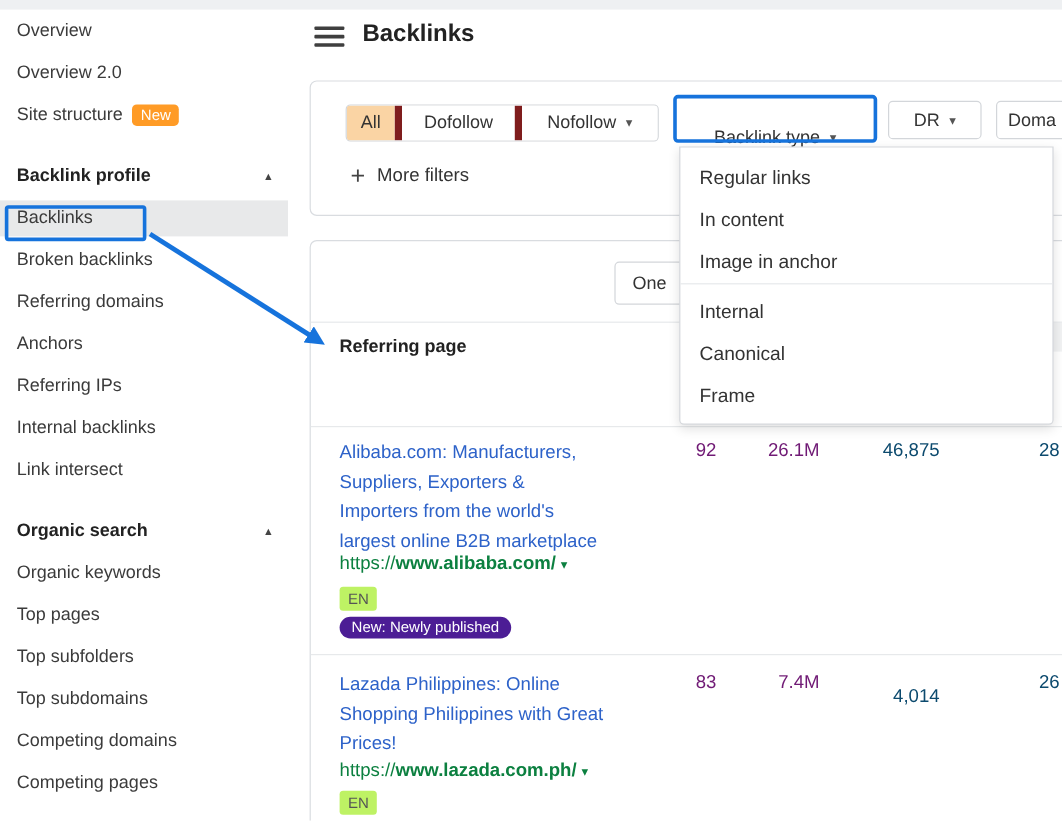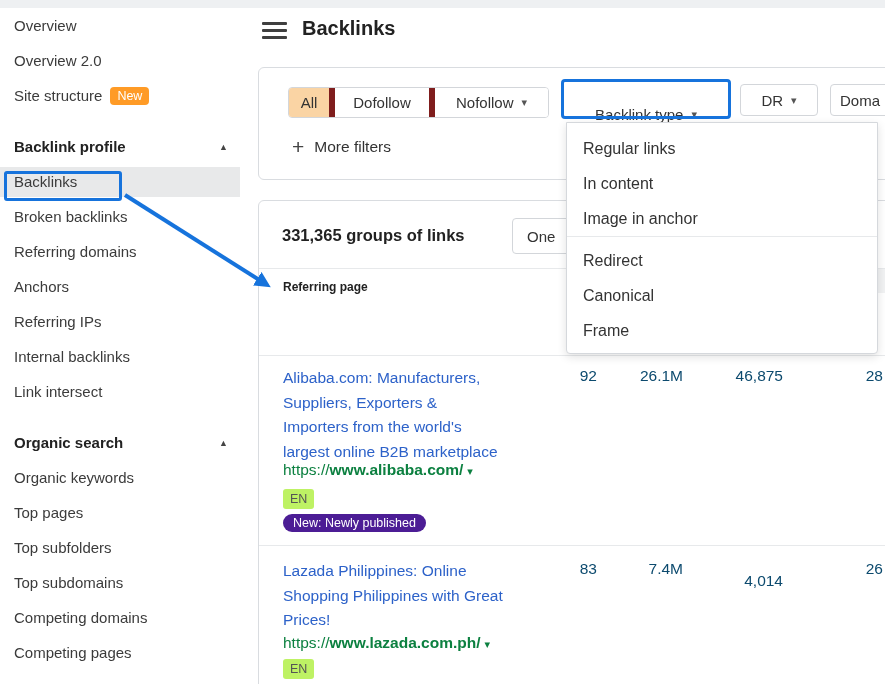--- a/index.html
+++ b/index.html
@@ -40,30 +40,30 @@
   .dr-btn { left:740px; top:84px; width:78px; }
   .dom-btn { left:830px; top:84px; width:110px; justify-content:flex-start; padding-left:9px; }
   .more-filters { position:absolute; left:292px; top:137px; display:flex; align-items:center; cursor:pointer; }
   .plus-glyph { font-size:21px; color:#444; font-weight:400; margin-right:10px; line-height:20px; }
   .more-filters-label { font-size:15.5px; color:#333; }
 
   
   .count-text { position:absolute; left:282px; top:226px; font-size:16.5px; font-weight:700; color:#222; }
   .one-btn { position:absolute; left:512px; top:218px; width:70px; height:36px; border:1px solid #d3d6da; border-radius:4px; background:#fff; display:flex; align-items:center; padding-left:14px; font-size:15px; color:#333; cursor:pointer; z-index:1; }
   .divider { position:absolute; left:259px; width:626px; height:1px; background:#e7e9eb; }
-  .col-header { position:absolute; left:283px; top:280px; font-size:12px; font-weight:700; color:#222; }
+  .col-header { position:absolute; left:283px; top:280px; font-size:15px; font-weight:700; color:#222; }
   .header-sliver { position:absolute; left:820px; top:269px; width:65px; height:24px; background:#f1f2f3; }
 
   .row-title { position:absolute; left:283px; width:280px; font-size:15.5px; line-height:24.5px; color:#2d62c9; cursor:pointer; }
   .row-url { position:absolute; left:283px; font-size:15.5px; color:#0c8040; cursor:pointer; }
   .row-url b { font-weight:700; }
   .url-caret { font-size:11px; color:#0c8040; margin-left:4px; }
   .lang-badge { position:absolute; left:283px; background:#bef264; color:#555; font-size:12.5px; padding:3px 7px; border-radius:3px; }
   .pill-badge { position:absolute; left:283px; background:#4c1d95; color:#fff; font-size:12.5px; padding:2px 10px; border-radius:10px; }
-  .stat { position:absolute; font-size:15.5px; text-align:right; color:#0c4a6e; }
+  .stat { position:absolute; font-size:15.5px; text-align:right; color:#701a75; }
   .stat.link { color:#0c4a6e; cursor:pointer; }
   .s-col1 { left:520px; width:77px; } .s-col2 { left:606px; width:77px; }
   .s-col3 { left:696px; width:87px; } .s-col4 { left:796px; width:87px; }
 
   
   .menu { position:absolute; left:566px; top:122px; width:312px; height:232px; background:#fff; border:1px solid #d5d8dc; border-radius:0 0 4px 4px; box-shadow:0 3px 10px rgba(0,0,0,0.12); z-index:5; padding-top:8px; }
   .menu-item { height:35px; display:flex; align-items:center; padding-left:16px; font-size:16px; color:#333; cursor:pointer; }
   .menu-divider { height:1px; background:#e7e9eb; margin:0; margin-bottom:6px; margin-top:0; }
 
   
@@ -136,21 +136,20 @@
   </div>
   <div class="drop-btn dom-btn">
     <span>Doma</span>
   </div>
   <div class="more-filters">
     <span class="plus-glyph">+</span>
     <span class="more-filters-label">More filters</span>
   </div>
 
   <div class="card results-card"></div>
-  <div class="count-text">331,365 groups of links</div>
   <div class="one-btn">One</div>
   <div class="divider" style="top:268px;"></div>
   <div class="header-sliver"></div>
   <div class="col-header">Referring page</div>
   <div class="divider" style="top:355px;"></div>
 
   <div class="row-title" style="top:366px;">
     <div>Alibaba.com: Manufacturers,</div>
     <div>Suppliers, Exporters &amp;</div>
     <div>Importers from the world's</div>
@@ -180,21 +179,21 @@
   <div class="stat s-col1" style="top:560px;">83</div>
   <div class="stat s-col2" style="top:560px;">7.4M</div>
   <div class="stat s-col3 link" style="top:572px;">4,014</div>
   <div class="stat s-col4 link" style="top:560px;">26</div>
 
   <div class="menu">
     <div class="menu-item">Regular links</div>
     <div class="menu-item">In content</div>
     <div class="menu-item">Image in anchor</div>
     <div class="menu-divider"></div>
-    <div class="menu-item">Redirect</div>
+    <div class="menu-item">Internal</div>
     <div class="menu-item">Canonical</div>
     <div class="menu-item">Frame</div>
   </div>
 
   <div class="anno-box anno-box1"></div>
   <div class="anno-box anno-box2"></div>
   <svg class="anno-svg">
     <defs>
       <marker id="ah" markerWidth="4" markerHeight="4" refX="2" refY="2" orient="auto">
         <path d="M0,0 L4,2 L0,4 z" fill="#1673dc"></path>

